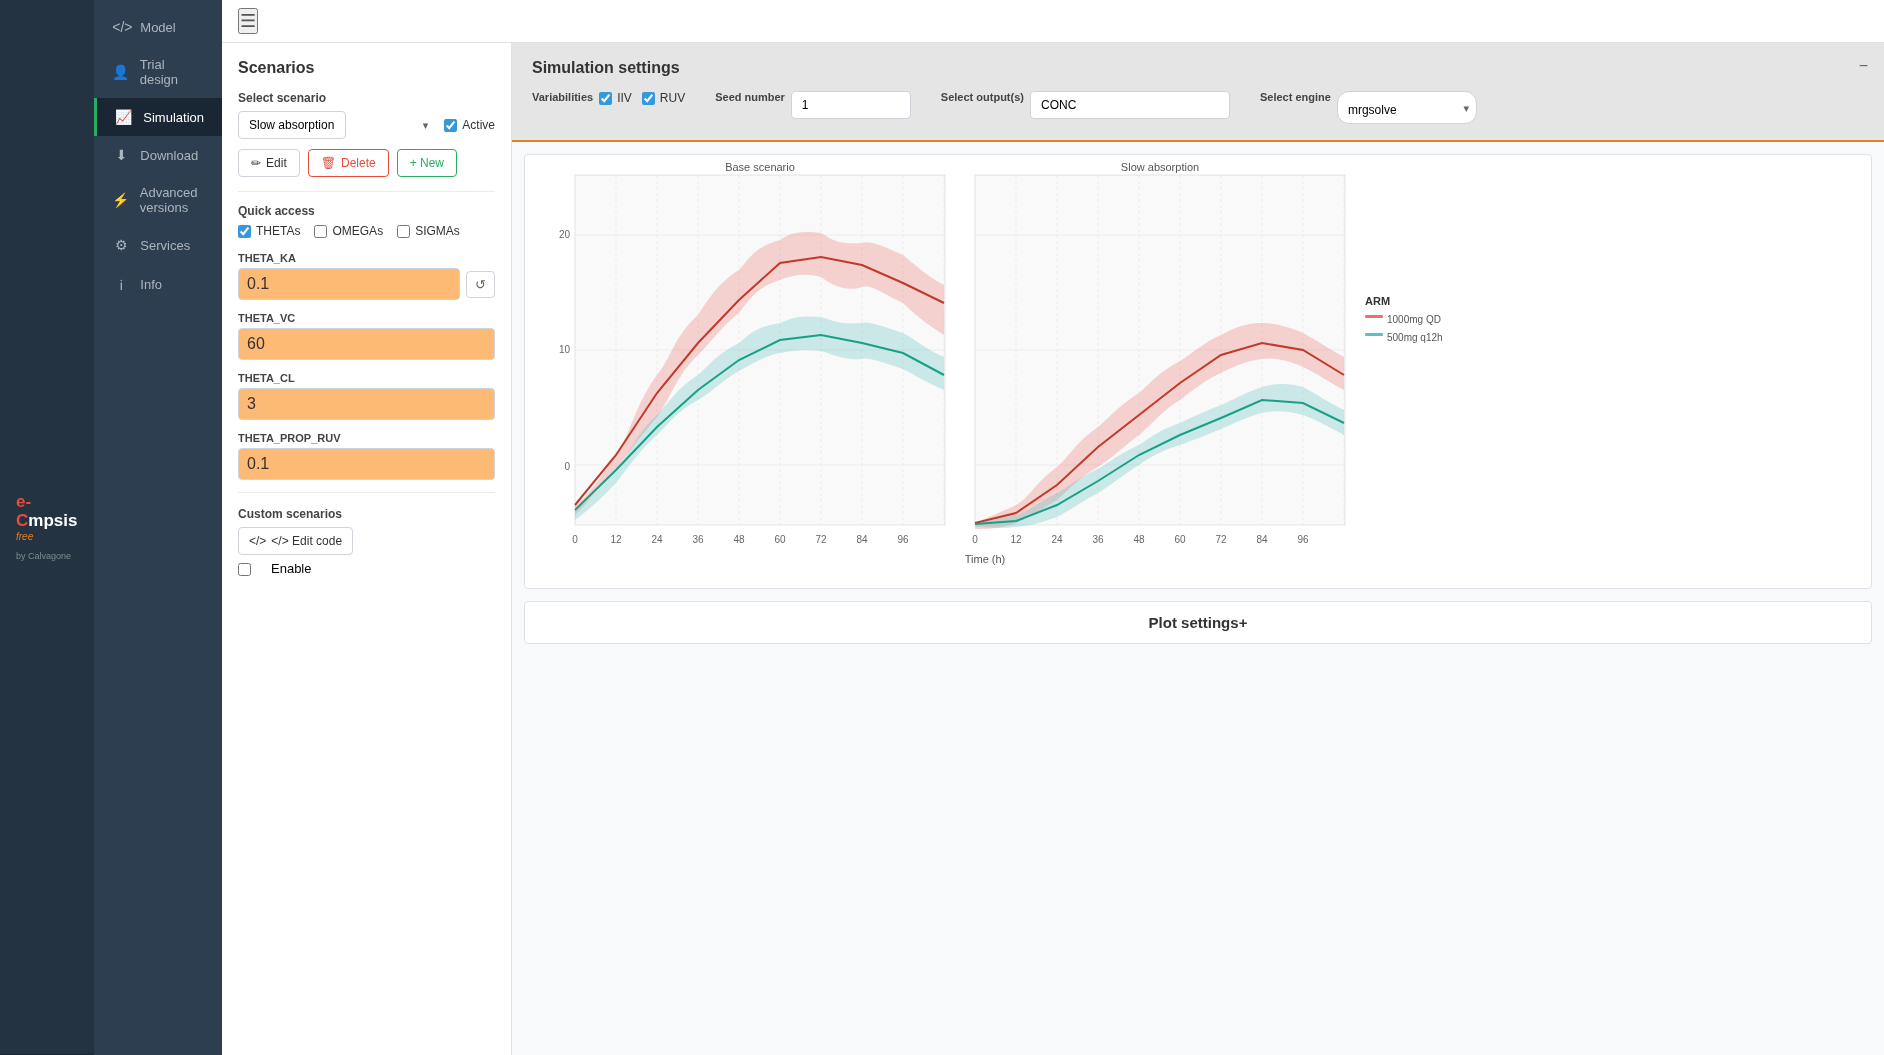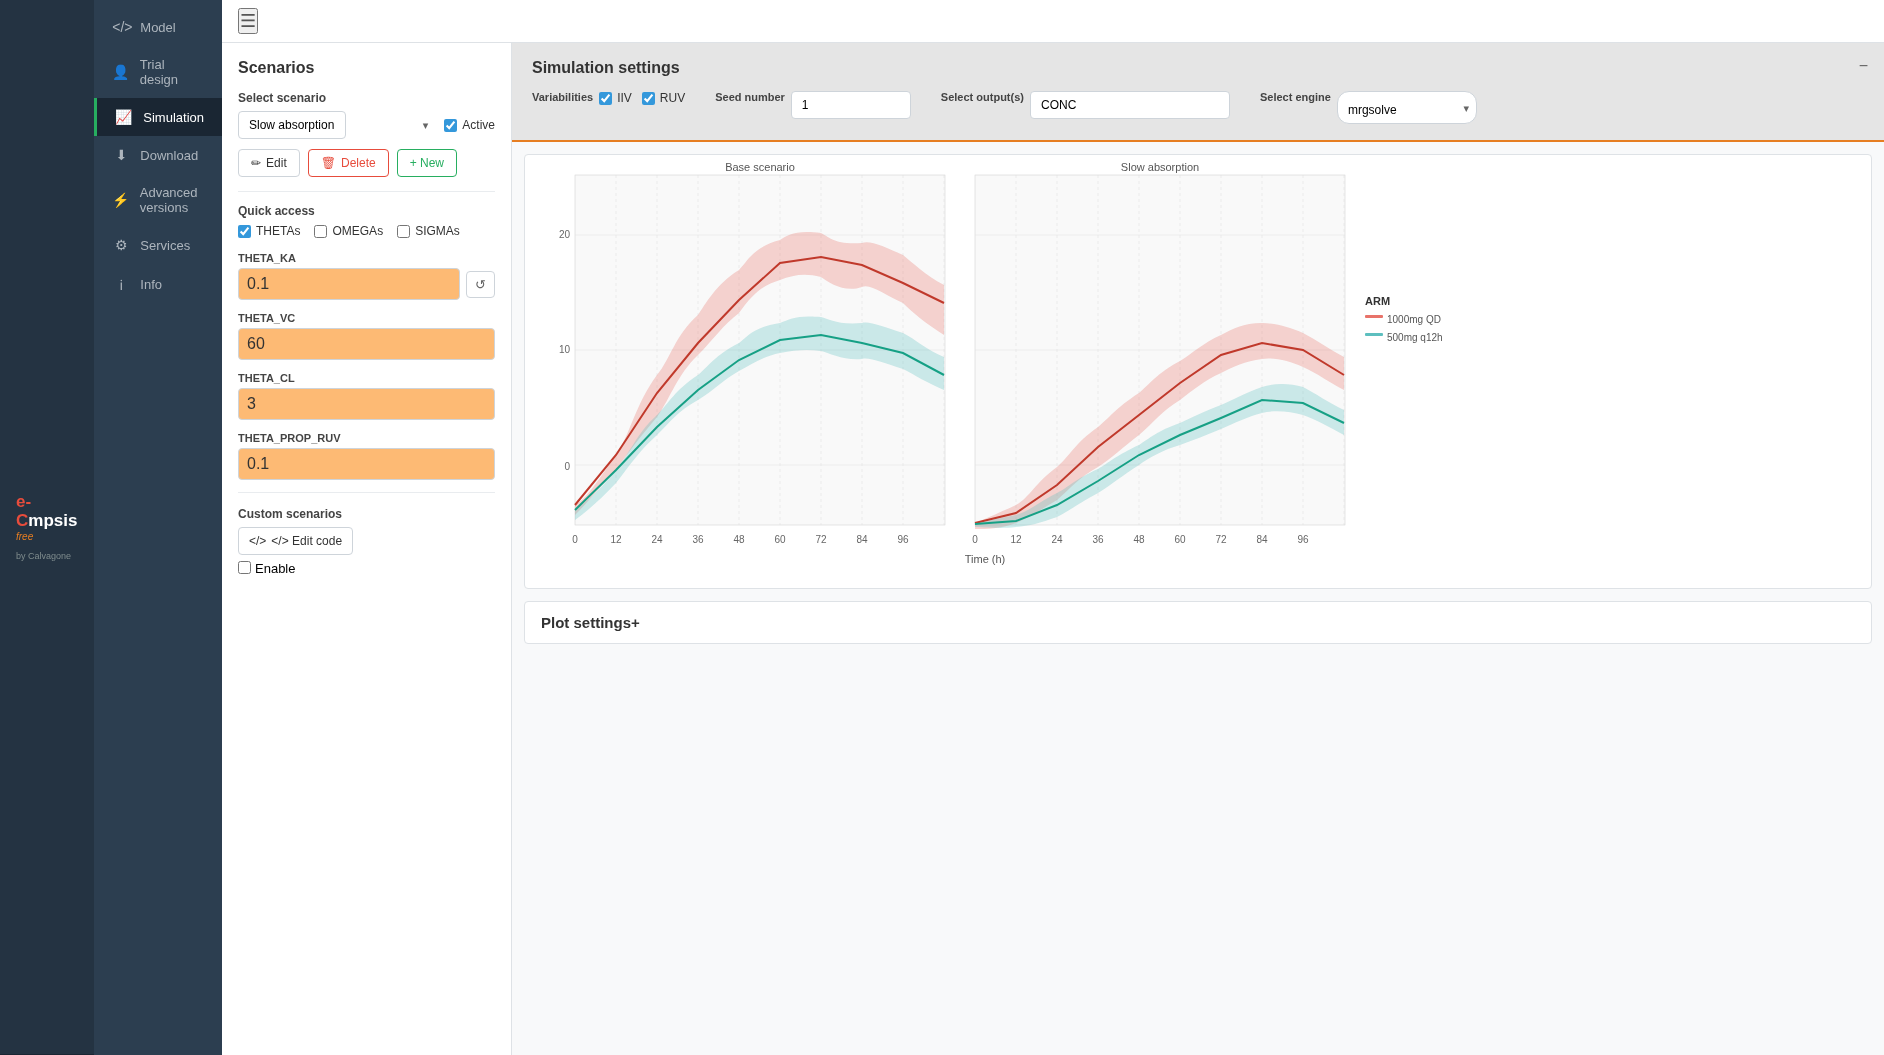--- a/index.html
+++ b/index.html
@@ -114,21 +114,21 @@
       background: none;
       border: 1px solid #ced4da;
       border-radius: 4px;
       padding: 5px 8px;
       cursor: pointer;
       color: #666;
       font-size: 13px;
     }
     .custom-scenarios { margin-top: 14px; }
     .edit-code-btn { display: inline-flex; align-items: center; gap: 5px; padding: 6px 10px; border: 1px solid #ced4da; border-radius: 4px; background: #fff; font-size: 12px; cursor: pointer; color: #333; }
-    .enable-row { display: flex; align-items: flex-start; gap: 4px; margin-top: 6px; }
+    .enable-row { display: flex; align-items: flex-end; gap: 20px; margin-top: 6px; }
 
     
     .right-panel { flex: 1; overflow-y: auto; padding: 0; background: #f8f9fa; }
 
     
     .sim-settings {
       background: #e5e5e5;
       padding: 16px 20px;
       border-bottom: 2px solid #e67e22;
       position: relative;
@@ -162,21 +162,21 @@
     }
     .engine-select-wrap::after { content: '▾'; position: absolute; right: 8px; top: 50%; transform: translateY(-50%); pointer-events: none; color: #666; font-size: 11px; }
 
     
     .plot-section { background: #fff; margin: 12px; border-radius: 4px; border: 1px solid #dee2e6; }
     .plot-header { padding: 12px 16px; border-bottom: 1px solid #f0f0f0; font-size: 15px; font-weight: 600; color: #333; }
     .plot-area { padding: 10px; }
 
     
     .plot-settings-section { background: #fff; margin: 0 12px 12px; border-radius: 4px; border: 1px solid #dee2e6; }
-    .plot-settings-header { padding: 12px 16px; display: flex; justify-content: flex-start; align-items: center; cursor: pointer; font-size: 15px; font-weight: 600; color: #333; }
+    .plot-settings-header { padding: 12px 16px; display: flex; justify-content: center; align-items: center; cursor: pointer; font-size: 15px; font-weight: 600; color: #333; }
   </style>
 </head>
 <body>
 
 <div class="sidebar">
   <div class="sidebar-logo">
     <div>
       <div style="font-size:17px; font-weight:700; color:#fff; line-height:1.1;">
         <span style="color:#e74c3c;">e-C</span><span>mpsis</span>
         <sup style="color:#e67e22; font-size:10px; font-weight:400; font-style:italic;">free</sup>

